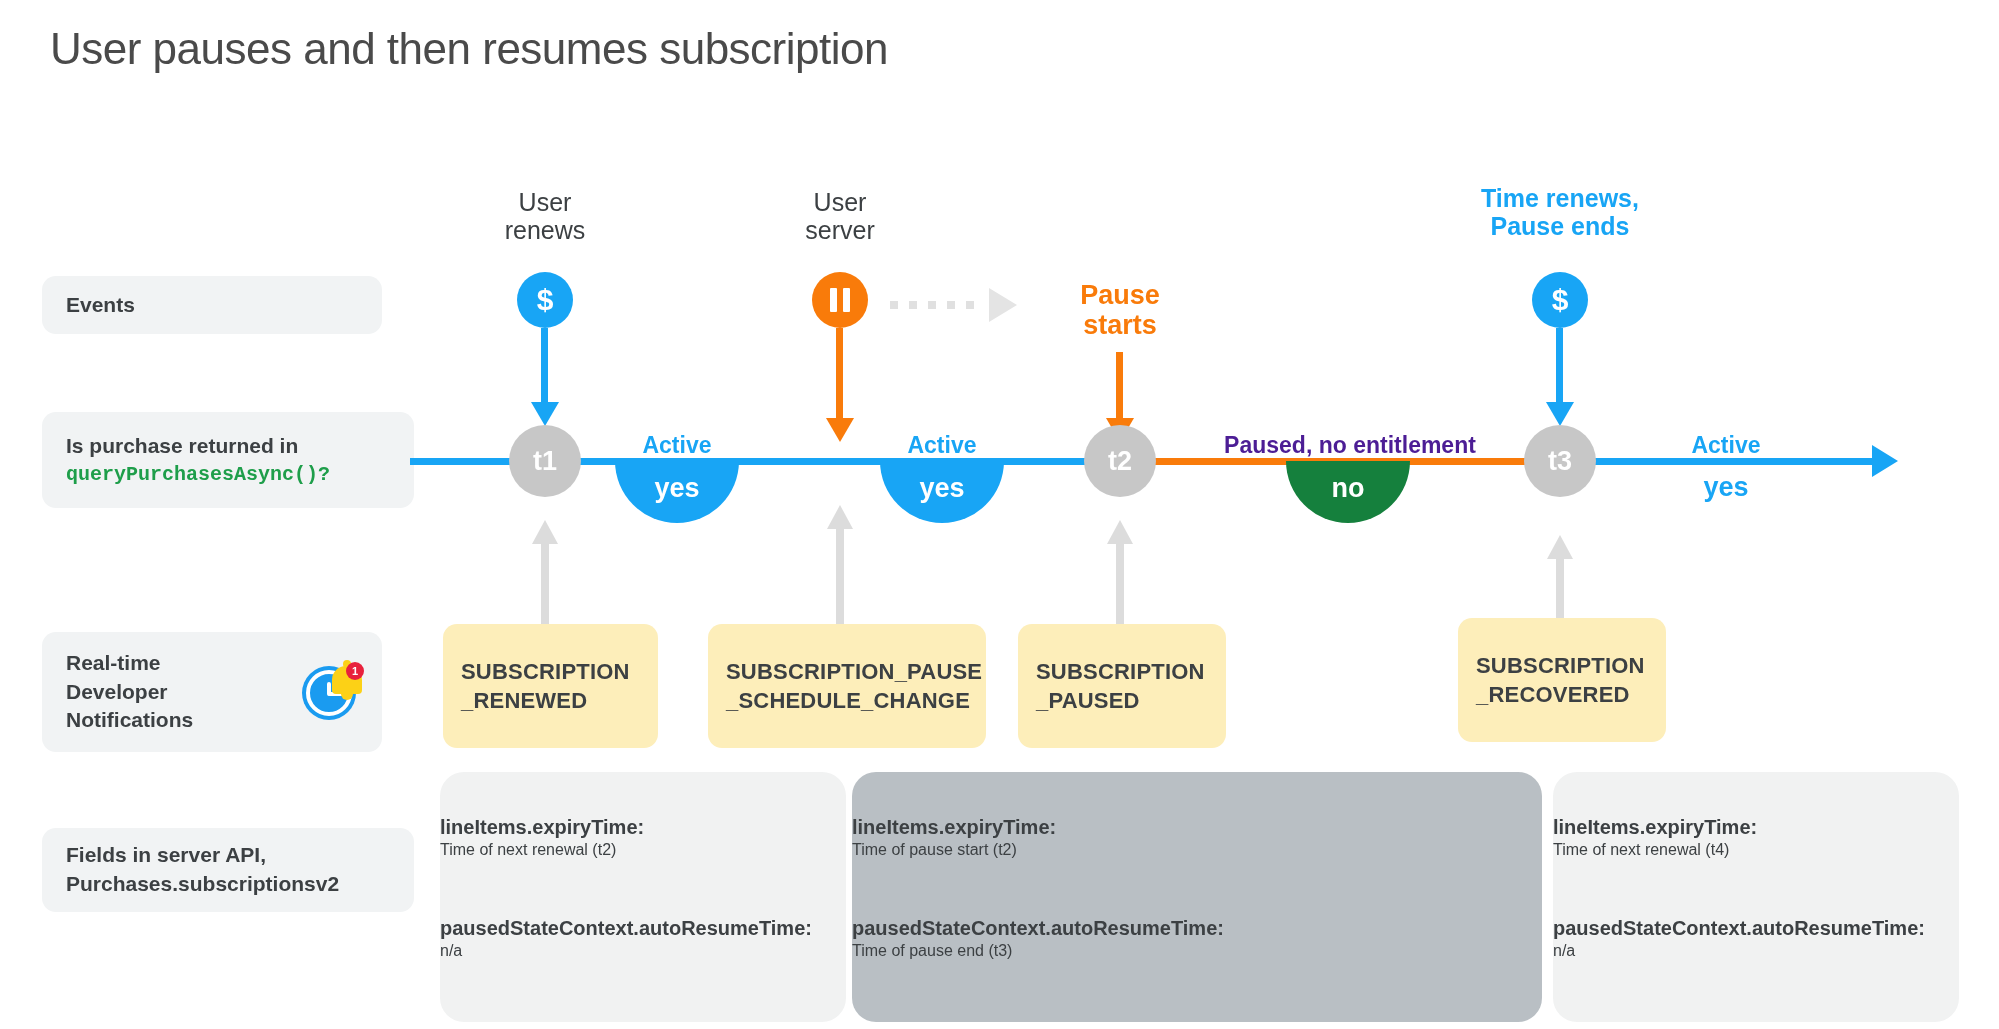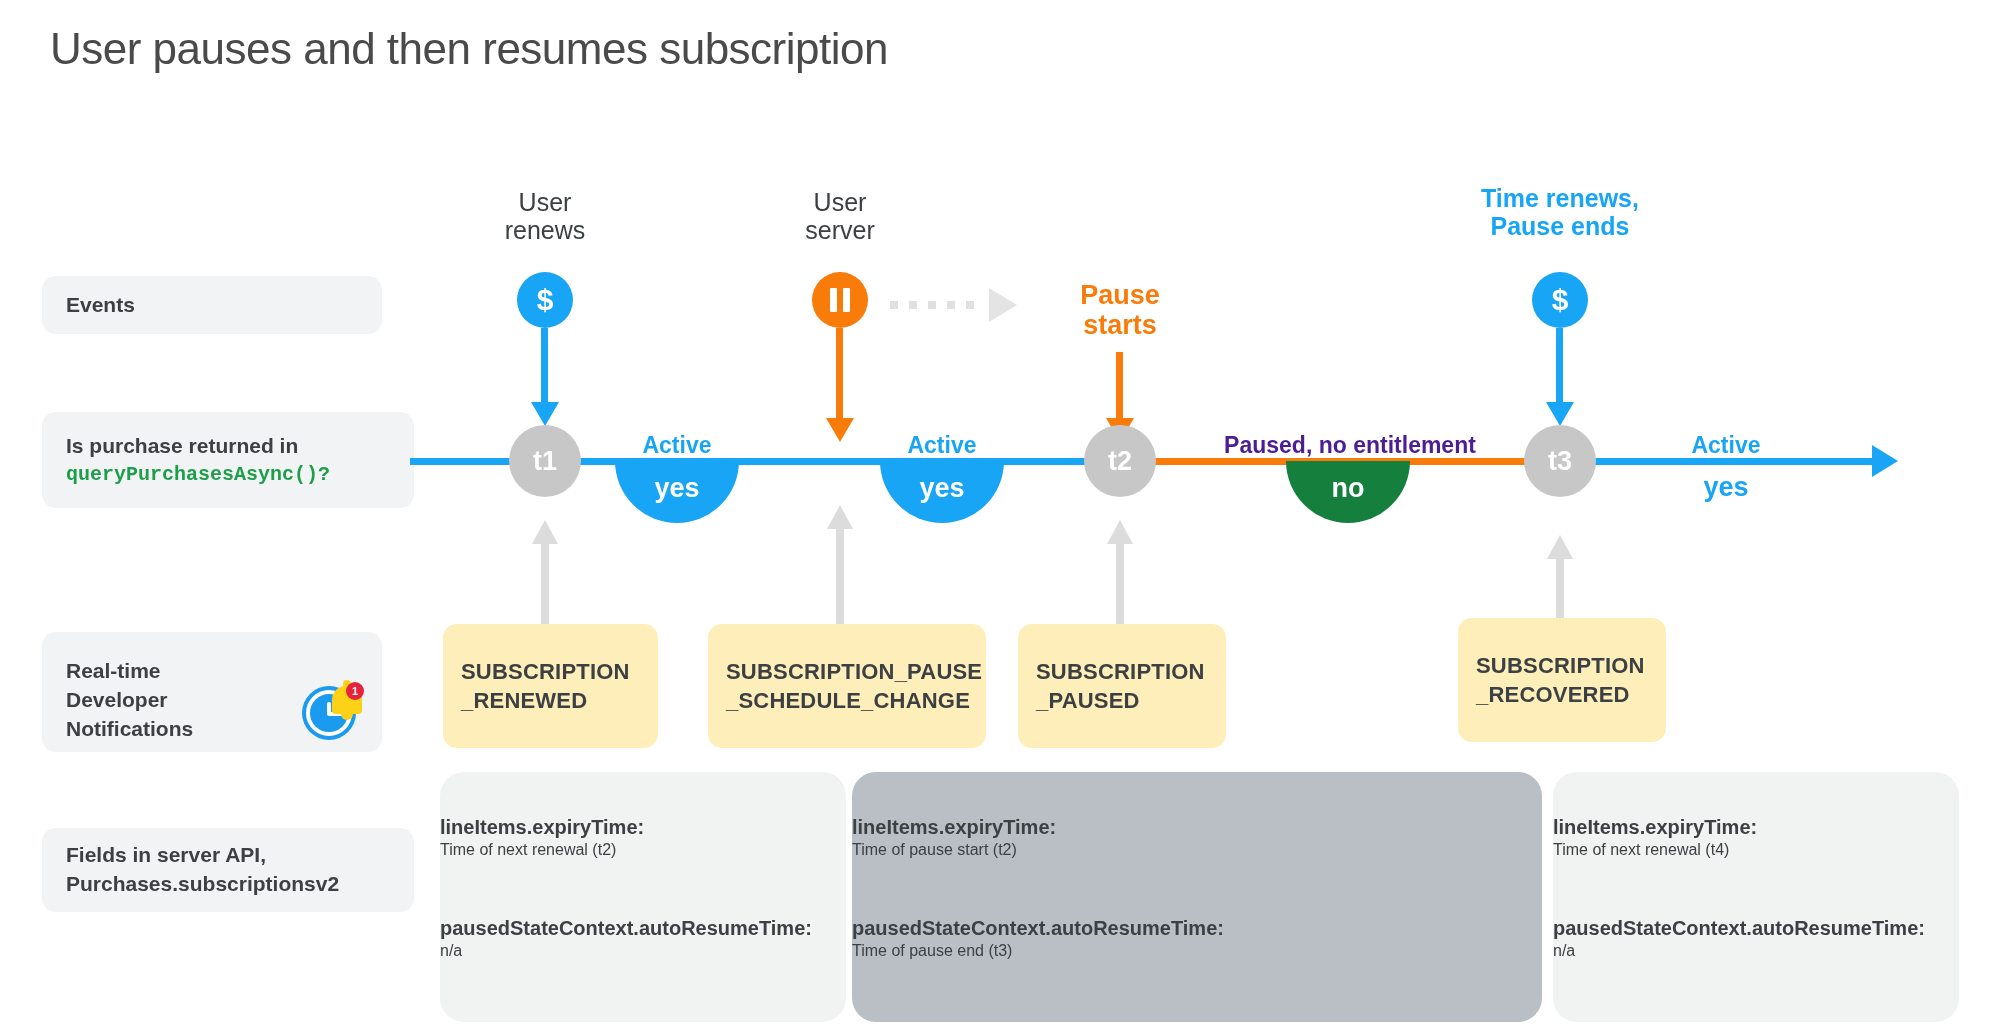--- a/index.html
+++ b/index.html
@@ -22,37 +22,37 @@
     letter-spacing:-0.5px;
     white-space:nowrap;
   }
 
   
   .rowlabel{
     position:absolute;
     background:#f1f3f4;
     border-radius:14px;
     display:flex;align-items:center;
-    padding:8px 24px;
+    padding:0 24px;
     box-sizing:border-box;
     font-weight:700;
     font-size:21px;
     color:#3c4043;
     line-height:1.38;
   }
   .rowlabel .code{
     font-family:"Liberation Mono", monospace;
     color:#1e9e4a;
     font-weight:700;
     font-size:20px;
     display:block;
   }
   #label-events{left:42px;top:276px;width:340px;height:58px;}
   #label-query{left:42px;top:412px;width:372px;height:96px;}
-  #label-rtdn{left:42px;top:632px;width:340px;height:120px;justify-content:space-between;padding-right:18px;align-items:flex-end;}
+  #label-rtdn{left:42px;top:632px;width:340px;height:120px;justify-content:space-between;padding-right:18px;}
   #label-fields{left:42px;top:828px;width:372px;height:84px;}
 
   
   .rtdn-icon{position:relative;width:64px;height:64px;flex:0 0 64px;}
   .rtdn-icon .ring{
     position:absolute;left:2px;top:6px;width:54px;height:54px;
     border-radius:50%;background:#1a9bf0;
   }
   .rtdn-icon .ring::after{
     content:"";position:absolute;left:4px;top:4px;right:4px;bottom:4px;

